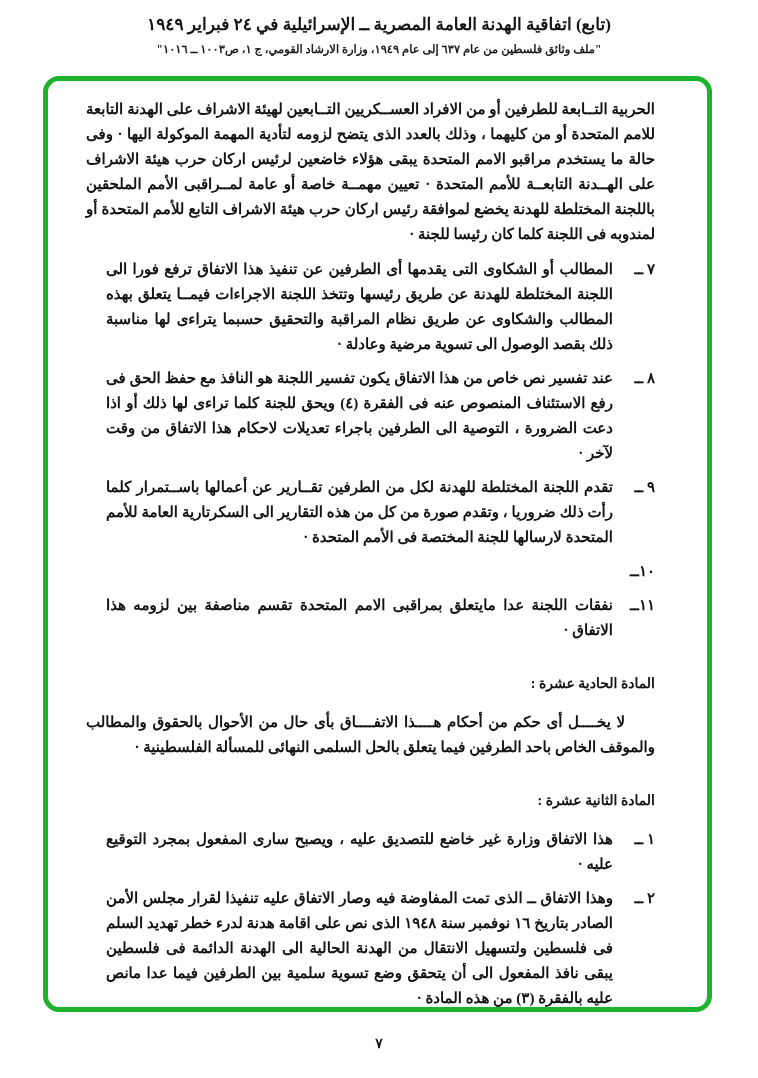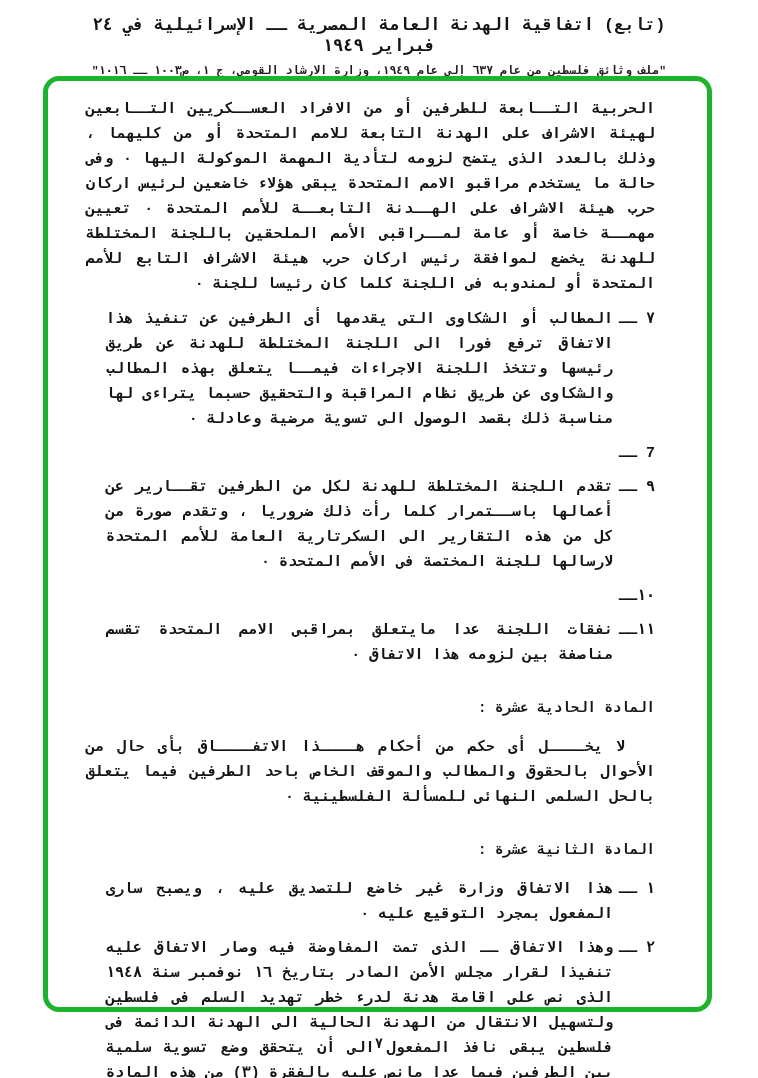--- a/index.html
+++ b/index.html
@@ -1,20 +1,20 @@
 <!DOCTYPE html>
 <html lang="ar" dir="rtl"><head>
 <meta charset="utf-8">
 <style>
   html,body{margin:0;padding:0;background:#e9e9e9;}
   .page{
     position:relative;
     width:758px;height:1078px;
     background:#ffffff;
-    font-family:Liberation Mono, monospace;
+    font-family:Liberation Serif, serif;
     color:#141414;
     overflow:hidden;
     direction:rtl;
   }
   
   .header{
     position:absolute;top:14px;right:0;left:0;
     text-align:center;
   }
   .doc-title{
@@ -86,21 +86,22 @@
     <div class="bodytext">
 
       <p class="intro">الحربية التــابعة للطرفين أو من الافراد العســكريين التــابعين لهيئة الاشراف على الهدنة التابعة للامم المتحدة أو من كليهما ، وذلك بالعدد الذى يتضح لزومه لتأدية المهمة الموكولة اليها · وفى حالة ما يستخدم مراقبو الامم المتحدة يبقى هؤلاء خاضعين لرئيس اركان حرب هيئة الاشراف على الهــدنة التابعــة للأمم المتحدة · تعيين مهمــة خاصة أو عامة لمــراقبى الأمم الملحقين باللجنة المختلطة للهدنة يخضع لموافقة رئيس اركان حرب هيئة الاشراف التابع للأمم المتحدة أو لمندوبه فى اللجنة كلما كان رئيسا للجنة ·</p>
 
       <div class="item">
         <span class="marker">٧ ــ</span>
         <span class="itext">المطالب أو الشكاوى التى يقدمها أى الطرفين عن تنفيذ هذا الاتفاق ترفع فورا الى اللجنة المختلطة للهدنة عن طريق رئيسها وتتخذ اللجنة الاجراءات فيمــا يتعلق بهذه المطالب والشكاوى عن طريق نظام المراقبة والتحقيق حسبما يتراءى لها مناسبة ذلك بقصد الوصول الى تسوية مرضية وعادلة ·</span>
       </div>
 
       <div class="item">
-        <span class="marker">7 ــ</span>
+        <span class="marker">٨ ــ</span>
+        <span class="itext">عند تفسير نص خاص من هذا الاتفاق يكون تفسير اللجنة هو النافذ مع حفظ الحق فى رفع الاستئناف المنصوص عنه فى الفقرة (٤) ويحق للجنة كلما تراءى لها ذلك أو اذا دعت الضرورة ، التوصية الى الطرفين باجراء تعديلات لاحكام هذا الاتفاق من وقت لآخر ·</span>
       </div>
 
       <div class="item">
         <span class="marker">٩ ــ</span>
         <span class="itext">تقدم اللجنة المختلطة للهدنة لكل من الطرفين تقــارير عن أعمالها باســتمرار كلما رأت ذلك ضروريا ، وتقدم صورة من كل من هذه التقارير الى السكرتارية العامة للأمم المتحدة لارسالها للجنة المختصة فى الأمم المتحدة ·</span>
       </div>
 
       <div class="item">
         <span class="marker">١٠ــ</span>
       </div>

